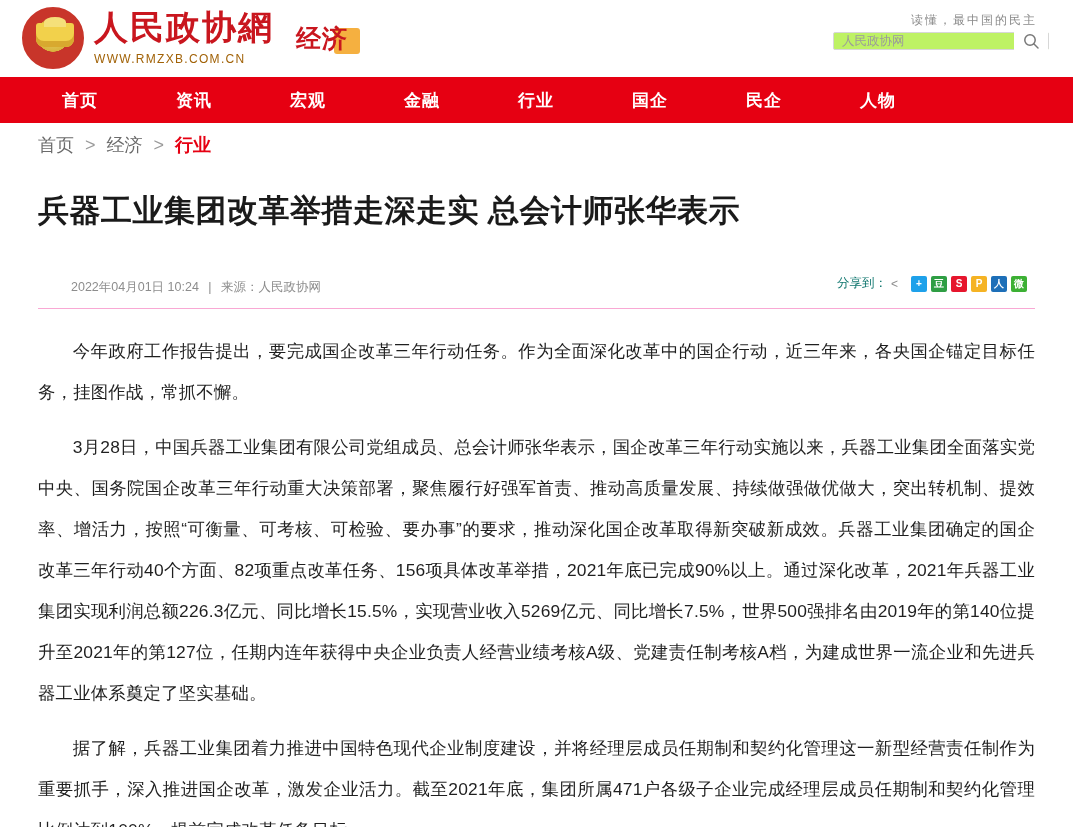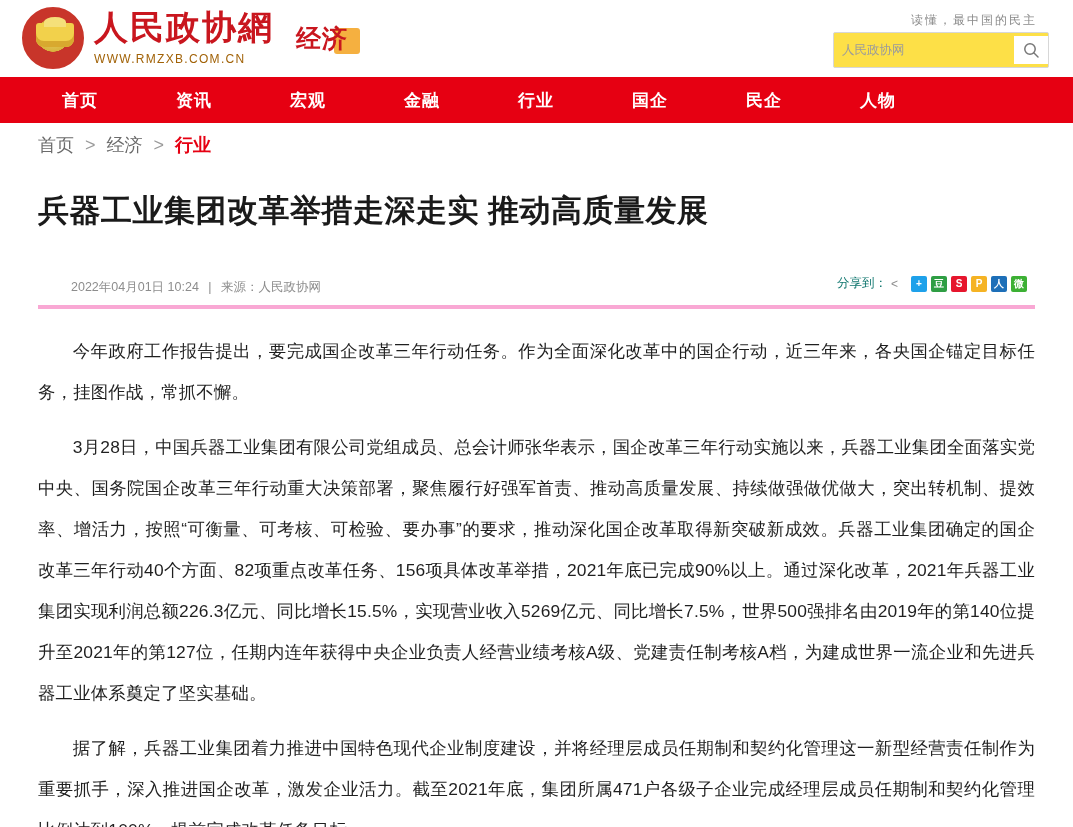--- a/index.html
+++ b/index.html
@@ -99,24 +99,24 @@
   .slogan {
     position: absolute;
     right: 36px; top: 12px;
     font-size: 12px;
     color: #8a8a8a;
     letter-spacing: 2px;
   }
   .searchbar {
     position: absolute;
     right: 24px; top: 32px;
-    width: 216px; height: 36px;
+    width: 216px; height: 18px;
     border: 1px solid #d7d7d7;
     border-radius: 2px;
-    background: #fde047;
+    background: #bef264;
     display: flex;
     align-items: center;
   }
   .searchbar input {
     border: 0;
     outline: 0;
     flex: 1;
     height: 28px;
     padding: 0 8px;
     font-size: 12.5px;
@@ -170,21 +170,21 @@
     margin: 34px 0 0 12px;
     font-size: 31px;
     font-weight: bold;
     color: #1a1a1a;
     letter-spacing: .5px;
     line-height: 1.3;
   }
 
   .meta-row {
     margin: 44px 12px 0 12px;
-    border-bottom: 4px solid #f9a8d4;
+    border-bottom: 1px solid #f9a8d4;
     position: relative;
     height: 34px;
   }
   .meta-left {
     font-size: 12.5px;
     color: #8d8d8d;
     position: absolute;
     left: 33px; top: 4px;
   }
   .share-wrap {
@@ -280,21 +280,21 @@
   <div class="content">
 
     <div class="breadcrumb">
       <a>首页</a>
       <span class="sep">&gt;</span>
       <a>经济</a>
       <span class="sep">&gt;</span>
       <a class="current">行业</a>
     </div>
 
-    <h1 class="article-title">兵器工业集团改革举措走深走实 推动高质量发展</h1>
+    <h1 class="article-title">兵器工业集团改革举措走深走实 总会计师张华表示</h1>
 
     <div class="meta-row">
       <div class="meta-left">
         <span>2022年04月01日 10:24</span>
         <span style="margin:0 6px;">|</span>
         <span>来源：人民政协网</span>
       </div>
       <div class="share-wrap">
         <span class="share-label">分享到：</span>
         <span class="share-more">&lt;</span>

